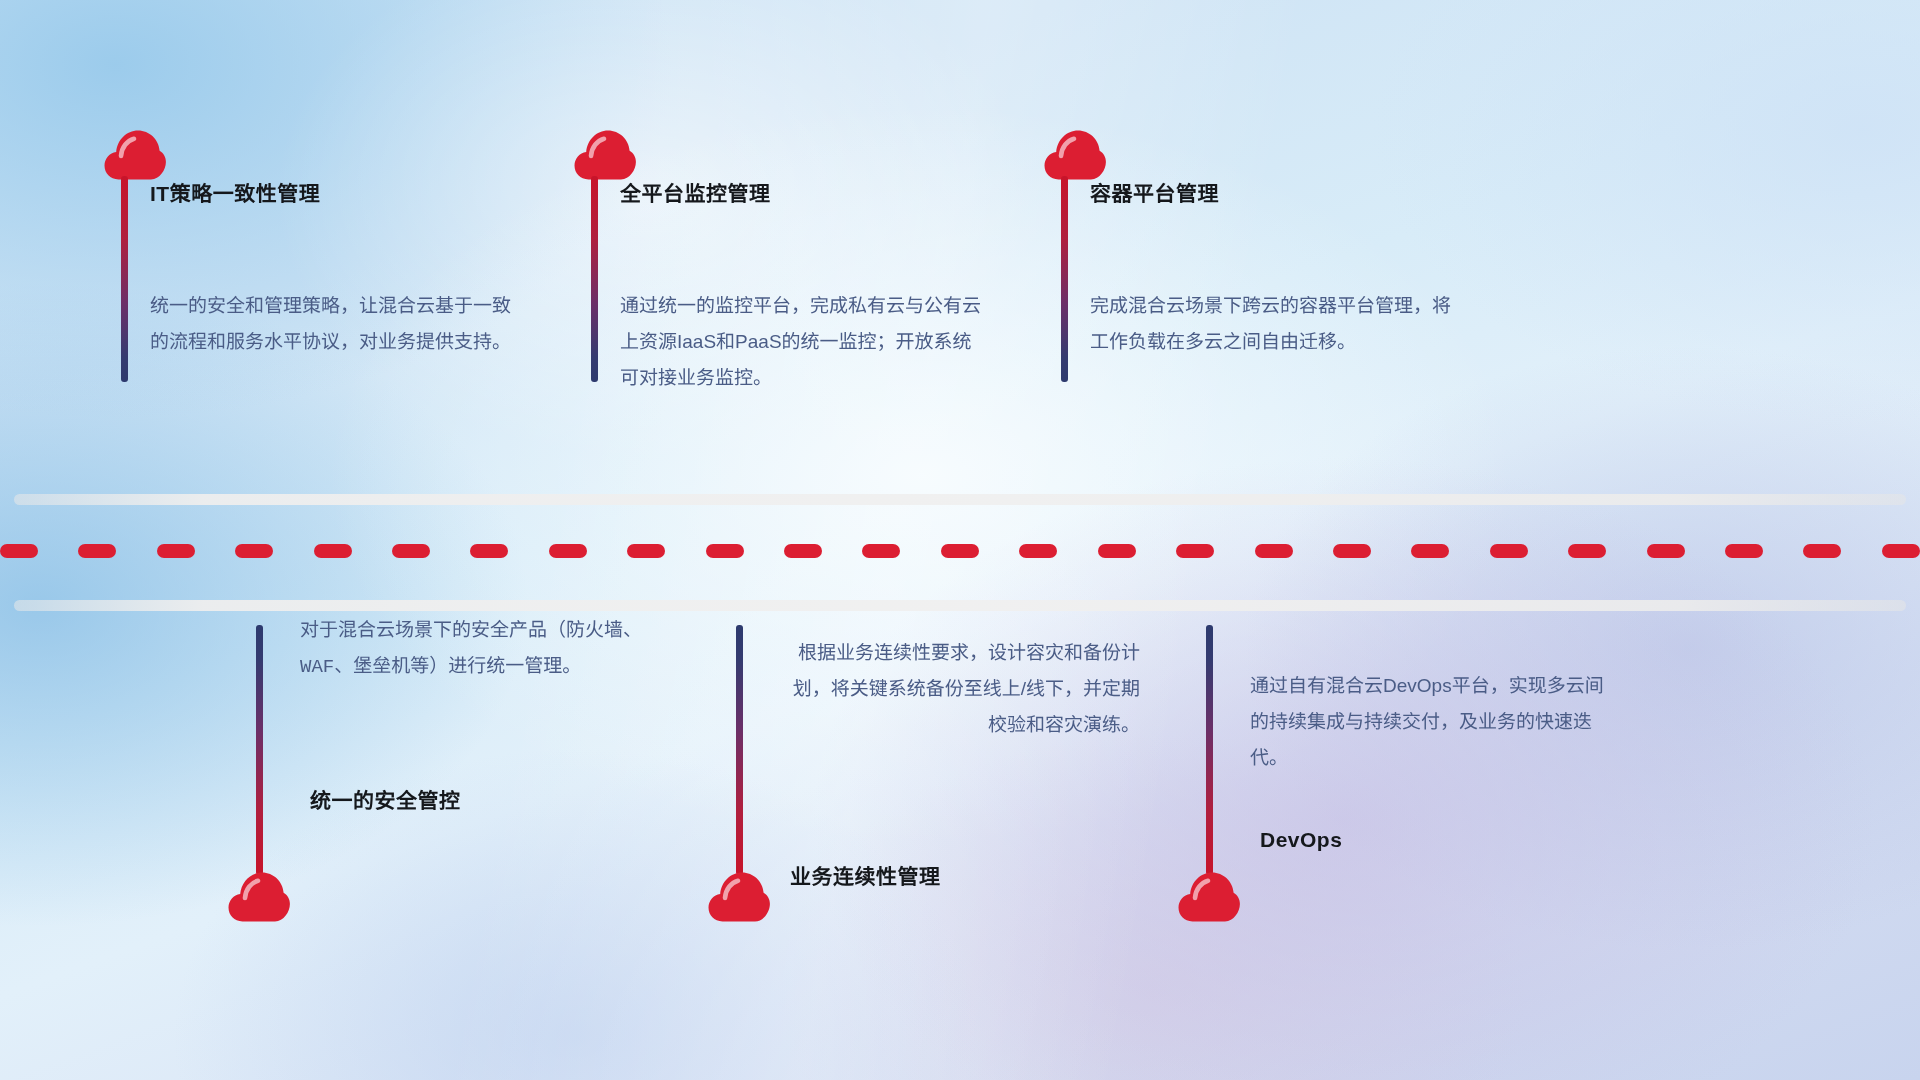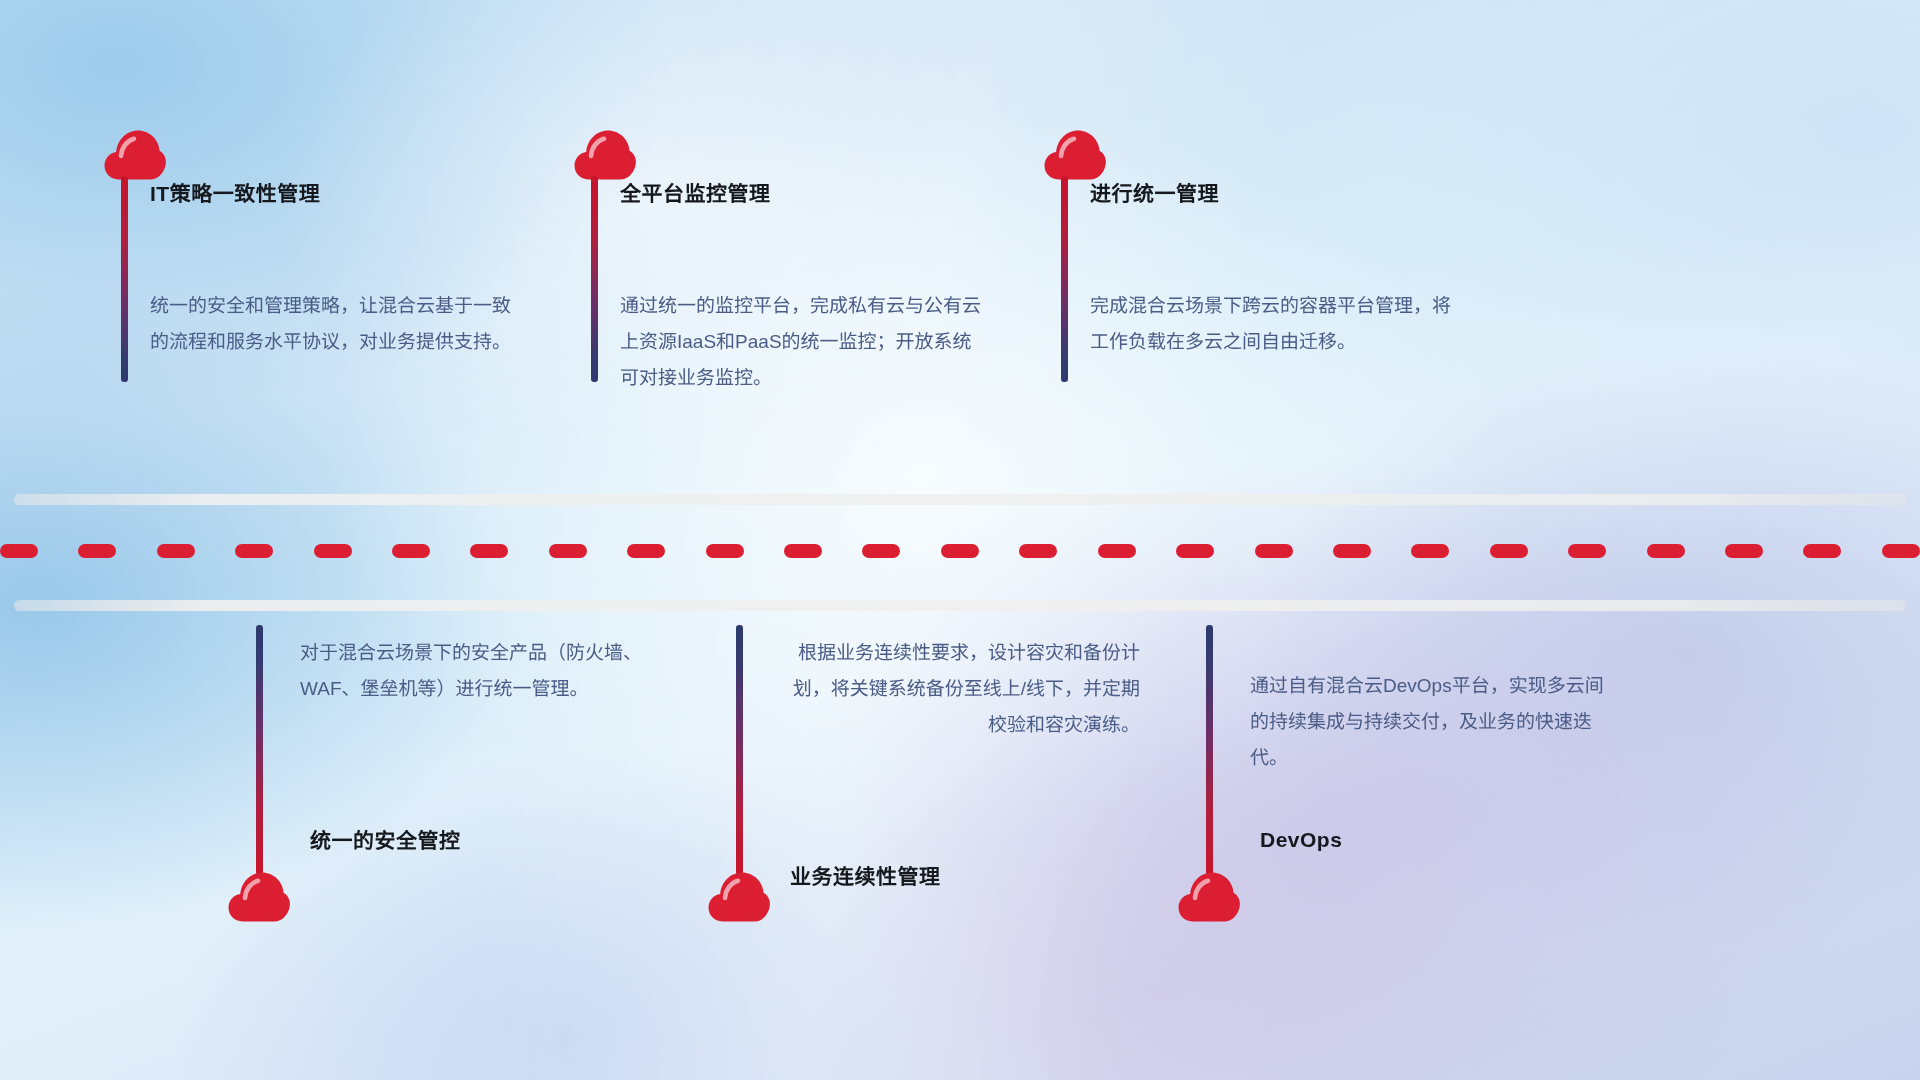--- a/index.html
+++ b/index.html
@@ -176,21 +176,21 @@
   <div class="col" style="left:1000px; top:0;">
     <div class="cloud" style="left:44px; top:130px;">
       <svg viewBox="0 0 62 50">
         <path d="M14.5 49.5 C6.2 49.5 0.5 43.2 0.5 35.6 C0.5 28.6 5.6 22.9 12.2 22.0
                  C13.3 10.0 22.6 0.6 34.0 0.6 C45.4 0.6 54.6 9.4 55.6 20.8
                  C59.6 23.1 61.9 27.3 61.9 32.0 C61.9 39.6 55.7 49.5 47.0 49.5 Z" fill="#DC1E32"></path>
         <path d="M17.0 26.0 C17.6 17.2 23.2 10.6 30.0 8.8" fill="none" stroke="#F4B9C2" stroke-width="4.6" stroke-linecap="round" opacity="0.85"></path>
       </svg>
     </div>
     <div class="stem top-row" style="left:61px; top:176px; height:206px;"></div>
-    <div class="heading" style="left:90px; top:177px;">进行统一管理</div>
+    <div class="heading" style="left:90px; top:177px;">容器平台管理</div>
     <div class="body-text" style="left:90px; top:288px;">完成混合云场景下跨云的容器平台管理，将工作负载在多云之间自由迁移。</div>
   </div>
 
   <div id="divider">
     <div class="road-edge top"></div>
     <div class="road-edge bottom"></div>
     <div class="road-dashes" id="road-dashes">
         <div class="dash" style="background: rgb(220, 30, 50);"></div>
         <div class="dash" style="background: rgb(220, 30, 50);"></div>
         <div class="dash" style="background: rgb(220, 30, 50);"></div>
@@ -214,22 +214,22 @@
         <div class="dash" style="background: rgb(220, 30, 50);"></div>
         <div class="dash" style="background: rgb(220, 30, 50);"></div>
         <div class="dash" style="background: rgb(220, 30, 50);"></div>
         <div class="dash" style="background: rgb(220, 30, 50);"></div>
         <div class="dash" style="background: rgb(220, 30, 50);"></div>
       </div>
   </div>
 
   <div class="col" style="left:170px; top:0;">
     <div class="stem bottom-row" style="left:86px; top:625px; height:250px;"></div>
-    <div class="body-text" style="left:130px; top:635px;">对于混合云场景下的安全产品（防火墙、WAF、堡垒机等）进行统一管理。</div>
-    <div class="heading" style="left:140px; top:824px;">统一的安全管控</div>
+    <div class="body-text" style="left:130px; top:613px;font-family:Liberation Mono, monospace;">对于混合云场景下的安全产品（防火墙、WAF、堡垒机等）进行统一管理。</div>
+    <div class="heading" style="left:140px; top:784px;">统一的安全管控</div>
     <div class="cloud" style="left:58px; top:872px;">
       <svg viewBox="0 0 62 50">
         <path d="M14.5 49.5 C6.2 49.5 0.5 43.2 0.5 35.6 C0.5 28.6 5.6 22.9 12.2 22.0
                  C13.3 10.0 22.6 0.6 34.0 0.6 C45.4 0.6 54.6 9.4 55.6 20.8
                  C59.6 23.1 61.9 27.3 61.9 32.0 C61.9 39.6 55.7 49.5 47.0 49.5 Z" fill="#DC1E32"></path>
         <path d="M17.0 26.0 C17.6 17.2 23.2 10.6 30.0 8.8" fill="none" stroke="#F4B9C2" stroke-width="4.6" stroke-linecap="round" opacity="0.85"></path>
       </svg>
     </div>
   </div>
 

